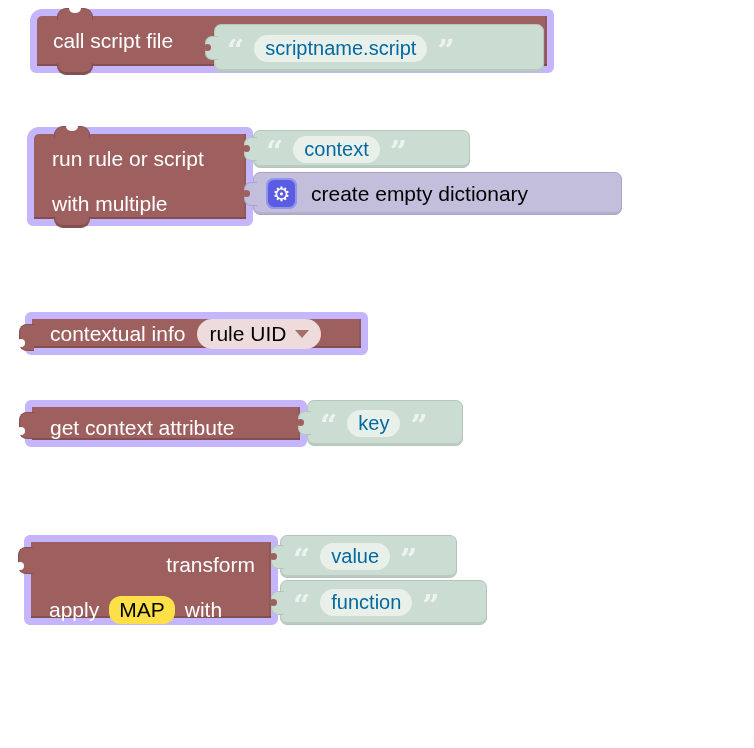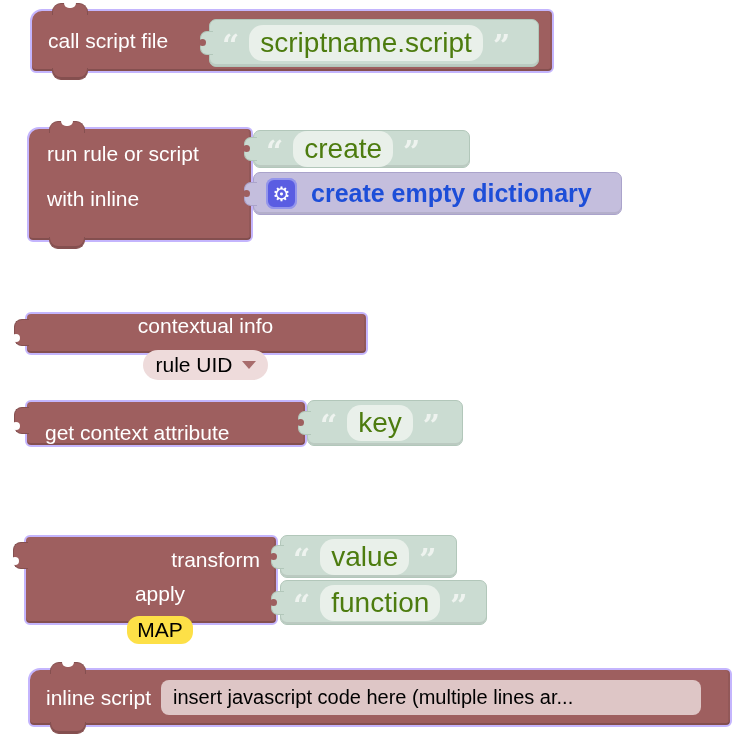--- a/index.html
+++ b/index.html
@@ -2,21 +2,21 @@
 <html><head>
 <meta charset="utf-8">
 <style>
   html,body{margin:0;padding:0;background:#ffffff;}
   .canvas{
     position:relative;width:754px;height:748px;background:#ffffff;overflow:hidden;
     font-family:"Liberation Sans",sans-serif;
   }
   
   .blk{
-    position:absolute;background:#9e5f5f;border:2px solid #c4b5fd;
+    position:absolute;background:#9e5f5f;border:7px solid #c4b5fd;
     box-shadow:inset 0 -2px 0 rgba(0,0,0,.16), inset -2px 0 0 rgba(0,0,0,.07);
     box-sizing:border-box;color:#ffffff;
   }
   .stmt{border-radius:12px 6px 6px 6px;}
   .expr{border-radius:6px;}
   .lbl{font-size:21px;color:#fff;white-space:nowrap;}
   
   .bump-top{position:absolute;top:-8px;left:20px;width:36px;height:12px;
     background:#9e5f5f;border-radius:9px 9px 0 0;border:1px solid #855050;border-bottom:none;box-sizing:border-box;}
   .bump-top::after{content:"";position:absolute;top:-1px;left:11px;width:12px;height:5px;
@@ -35,29 +35,29 @@
     position:absolute;background:#cbdcd2;border:1px solid #b2c7ba;border-radius:7px;
     box-shadow:inset 0 -2px 0 rgba(0,0,0,.08);box-sizing:border-box;
     display:flex;align-items:center;padding:0 12px;gap:10px;
   }
   .val-tab{position:absolute;left:-10px;top:6px;width:13px;height:24px;
     background:#cbdcd2;border:1px solid #b2c7ba;border-right:none;border-radius:7px 0 0 7px;box-sizing:border-box;}
   .val-tab::after{content:"";position:absolute;left:-2px;top:7px;width:7px;height:7px;
     background:#9e5f5f;border-radius:50%;}
   .quote{font-family:"DejaVu Serif",serif;font-weight:bold;font-size:30px;color:#eef3ef;
     line-height:1;position:relative;top:3px;}
-  .tfield{background:#e9f0ea;border-radius:14px;padding:2px 11px;font-size:28px;color:#4d7c0f;white-space:nowrap;}
+  .tfield{background:#e9f0ea;border-radius:14px;padding:2px 11px;font-size:20px;color:#0369a1;white-space:nowrap;}
   
   .dict{
     position:absolute;background:#c4bedd;border:1px solid #aaa3cb;border-radius:7px;
     box-shadow:inset 0 -2px 0 rgba(0,0,0,.08);box-sizing:border-box;
     display:flex;align-items:center;gap:14px;padding:0 12px;
   }
   .dict .val-tab{background:#c4bedd;border-color:#aaa3cb;}
-  .dict-lbl{font-size:25px;color:#1d4ed8;white-space:nowrap;font-weight:bold;}
+  .dict-lbl{font-size:21px;color:#000000;white-space:nowrap;}
   .gear{width:31px;height:31px;background:#5a5de2;border-radius:8px;flex:0 0 auto;
     display:flex;align-items:center;justify-content:center;
     box-shadow:inset 0 0 0 2px rgba(255,255,255,.35);
     color:#ffffff;font-size:20px;line-height:1;}
   
   .dd{background:#eedbdb;border-radius:15px;padding:3px 12px;display:flex;align-items:center;gap:9px;
     font-size:21px;color:#000;white-space:nowrap;}
   .dd-arrow{width:0;height:0;border-left:7px solid transparent;border-right:7px solid transparent;
     border-top:8px solid #a86c6c;}
   .pinkfield{background:#fde047;border-radius:12px;padding:2px 10px;font-size:21px;color:#000;white-space:nowrap;}
@@ -78,45 +78,45 @@
       <span class="lbl">call script file</span>
     </div>
     <div class="str" style="left:177px;top:8px;width:330px;height:48px;">
       <div class="val-tab" style="top:11px;"></div>
       <span class="quote">“</span>
       <span class="tfield">scriptname.script</span>
       <span class="quote">”</span>
     </div>
   </div>
 
-  <div class="blk stmt" style="left:27px;top:127px;width:226px;height:115px;">
+  <div class="blk stmt" style="left:27px;top:127px;width:226px;height:99px;">
     <div class="bump-top"></div>
     <div class="tab-bot"></div>
     <div class="row" style="height:45px;padding-left:18px;margin-top:2px;">
       <span class="lbl">run rule or script</span>
     </div>
     <div class="row" style="height:45px;padding-left:18px;">
-      <span class="lbl">with inline</span>
+      <span class="lbl">with multiple</span>
     </div>
   </div>
   <div class="str" style="left:253px;top:130px;width:217px;height:38px;">
     <div class="val-tab"></div>
     <span class="quote">“</span>
-    <span class="tfield">create</span>
+    <span class="tfield">context</span>
     <span class="quote">”</span>
   </div>
   <div class="dict" style="left:253px;top:172px;width:369px;height:43px;">
     <div class="val-tab" style="top:9px;"></div>
     <span class="gear">⚙</span>
     <span class="dict-lbl">create empty dictionary</span>
   </div>
 
   <div class="blk expr" style="left:25px;top:312px;width:343px;height:43px;">
     <div class="out-tab"></div>
-    <div class="row" style="height:100%;padding-left:18px;gap:12px;flex-direction:column;">
+    <div class="row" style="height:100%;padding-left:18px;gap:12px;">
       <span class="lbl">contextual info</span>
       <span class="dd">
         <span>rule UID</span>
         <span class="dd-arrow"></span>
       </span>
     </div>
   </div>
 
   <div class="blk expr" style="left:25px;top:400px;width:282px;height:47px;">
     <div class="out-tab"></div>
@@ -129,41 +129,33 @@
     <span class="quote">“</span>
     <span class="tfield">key</span>
     <span class="quote">”</span>
   </div>
 
   <div class="blk expr" style="left:24px;top:535px;width:254px;height:90px;">
     <div class="out-tab"></div>
     <div class="row" style="height:45px;justify-content:flex-end;padding-right:16px;text-align:center;">
       <span class="lbl">transform</span>
     </div>
-    <div class="row" style="height:45px;padding-left:18px;gap:10px;flex-direction:column;">
+    <div class="row" style="height:45px;padding-left:18px;gap:10px;">
       <span class="lbl">apply</span>
       <span class="pinkfield">MAP</span>
       <span class="lbl">with</span>
     </div>
   </div>
   <div class="str" style="left:280px;top:535px;width:177px;height:43px;">
     <div class="val-tab" style="top:9px;"></div>
     <span class="quote">“</span>
     <span class="tfield">value</span>
     <span class="quote">”</span>
   </div>
   <div class="str" style="left:280px;top:580px;width:207px;height:45px;">
     <div class="val-tab" style="top:10px;"></div>
     <span class="quote">“</span>
     <span class="tfield">function</span>
     <span class="quote">”</span>
   </div>
 
-  <div class="blk stmt" style="left:28px;top:668px;width:704px;height:59px;">
-    <div class="bump-top"></div>
-    <div class="tab-bot"></div>
-    <div class="row" style="height:100%;padding-left:16px;gap:10px;">
-      <span class="lbl">inline script</span>
-      <span class="codefield" style="width:540px;">insert javascript code here (multiple lines ar...</span>
-    </div>
-  </div>
 
 </div>
 
 </body></html>

